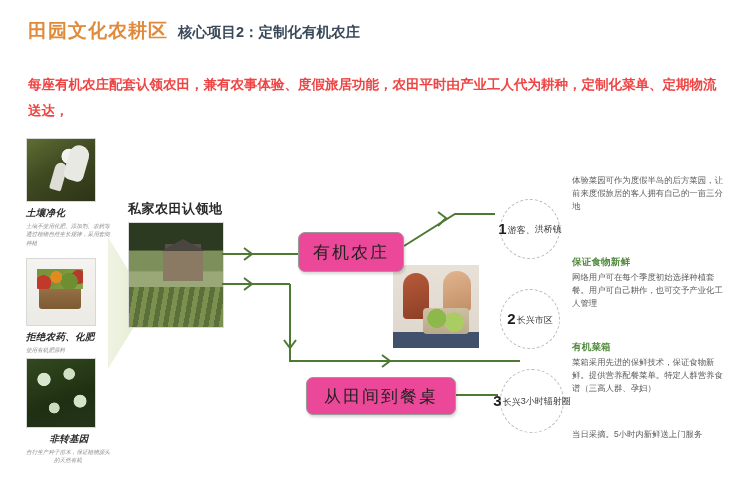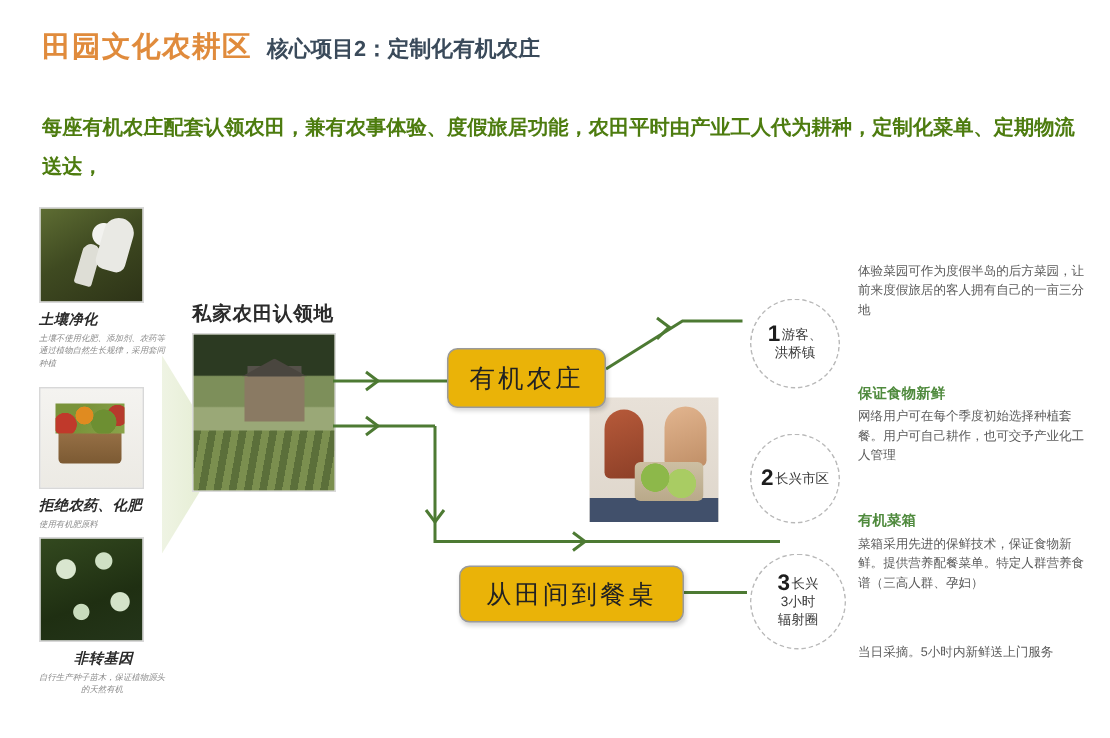--- a/index.html
+++ b/index.html
@@ -41,21 +41,21 @@
 
   
   .intro {
     position: absolute;
     left: 28px;
     top: 72px;
     width: 690px;
     font-size: 13.5px;
     font-weight: bold;
     line-height: 26px;
-    color: #4d7c0f;
+    color: #ef4444;
   }
 
   
   .chevron {
     position: absolute;
     left: 108px;
     top: 237px;
     width: 56px;
     height: 132px;
     background: linear-gradient(90deg,#eef3e2 0%, #e3ecd0 55%, #f6f8f0 100%);
@@ -216,21 +216,21 @@
   .dine-photo .jeans {
     position:absolute; left:0; bottom:0; width:100%; height:16px;
     background:#41506b;
   }
 
   
   .rbox {
     position: absolute;
     border: 1px solid #9a9a9a;
     border-radius: 7px;
-    background: #eab308;
+    background: #ec4899;
     box-shadow: 1px 2px 3px rgba(0,0,0,.16);
     display: flex;
     align-items: center;
     justify-content: center;
     font-size: 17px;
     color: #222;
     letter-spacing: 2px;
   }
   .rbox-farm { left: 298px; top: 232px; width: 104px; height: 38px; }
   .rbox-table { left: 306px; top: 377px; width: 148px; height: 36px; }
@@ -242,21 +242,21 @@
     width: 740px; height: 492px;
     pointer-events: none;
   }
 
   
   .circ {
     position: absolute;
     border-radius: 50%;
     border: 1px dashed #b9b9b9;
     display: flex;
-    flex-direction: column;
+    flex-direction: row;
     align-items: center;
     justify-content: center;
     text-align: center;
     color: #3a3a3a;
   }
   .circ-1 { left: 500px; top: 199px; width: 58px; height: 58px; }
   .circ-2 { left: 500px; top: 289px; width: 58px; height: 58px; }
   .circ-3 { left: 500px; top: 369px; width: 62px; height: 62px; }
 
   .circ-line { font-size: 9px; line-height: 12px; white-space: nowrap; }

